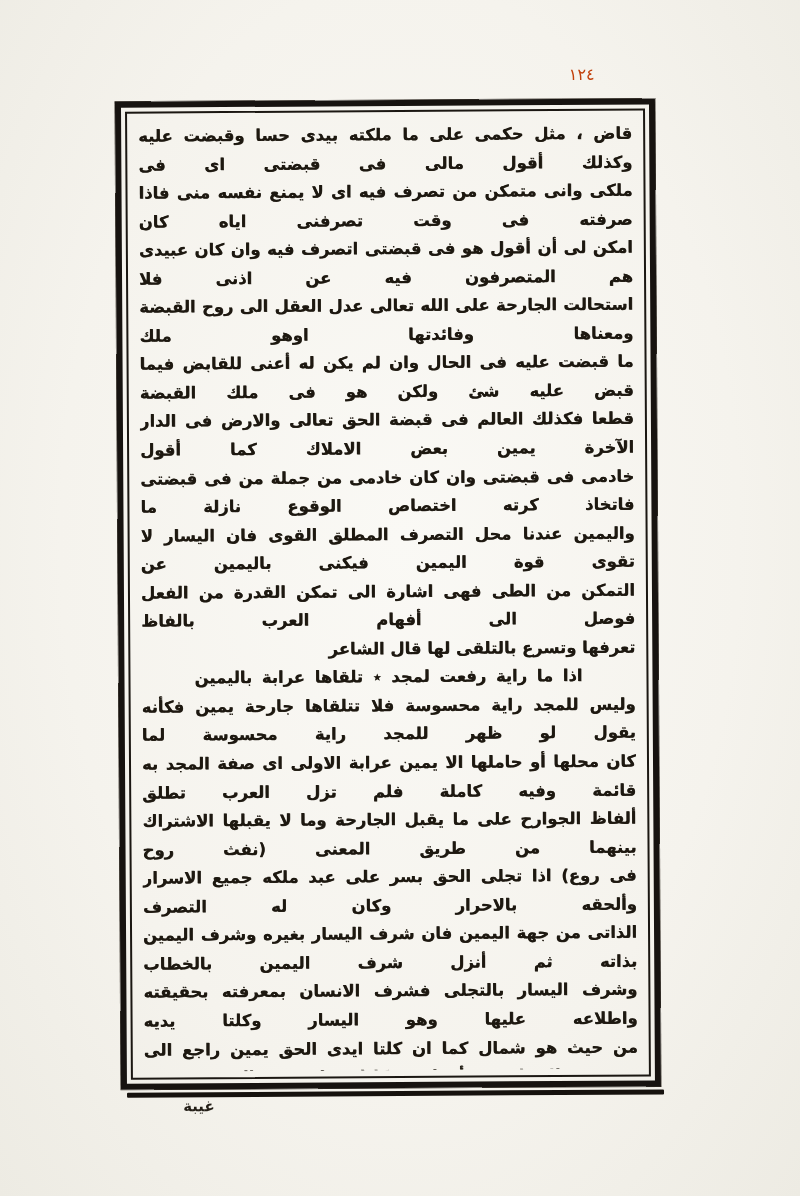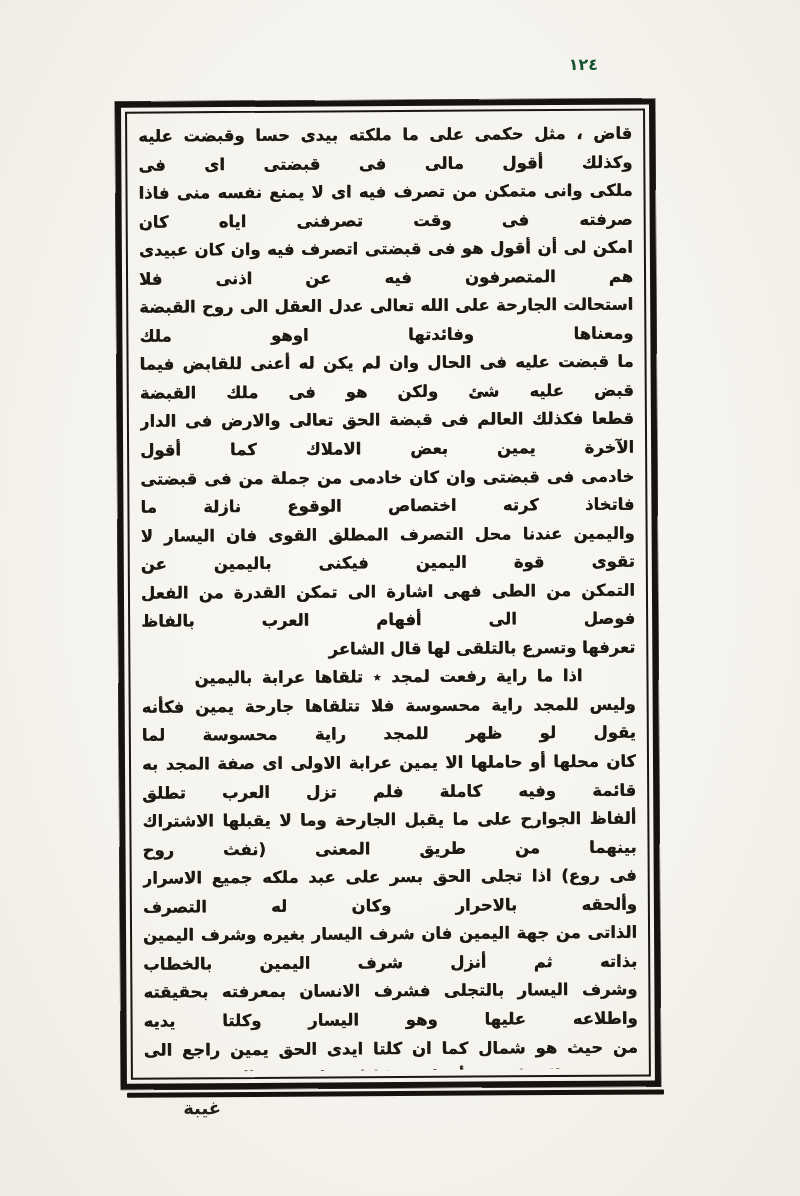--- a/index.html
+++ b/index.html
@@ -5,23 +5,23 @@
   html,body{margin:0;padding:0;}
   body{
     width:800px;height:1196px;position:relative;overflow:hidden;
     background:#f6f4ef;
     background-image:radial-gradient(ellipse at 50% 45%, #faf9f5 0%, #f5f3ed 60%, #edebe3 100%);
     font-family:"DejaVu Sans", sans-serif;
     color:#1c1813;
   }
   .scan{position:absolute;inset:0;transform:rotate(-0.35deg);transform-origin:50% 50%;}
   .page-number{
-    position:absolute;top:56px;left:572px;
-    font-size:16px;font-weight:700;letter-spacing:3px;
-    color:#14532d;
+    position:absolute;top:66px;left:572px;
+    font-size:16px;font-weight:400;letter-spacing:3px;
+    color:#c2410c;
   }
   .frame-wrap{
     position:absolute;left:118px;top:100px;width:540px;height:988px;
   }
   .frame{
     position:absolute;inset:0;border:6px solid #171310;box-sizing:border-box;
     box-shadow:0 0 0 0.5px #3a342c;
   }
   .frame-inner{
     position:absolute;left:4px;top:4px;right:4px;bottom:4px;
@@ -44,21 +44,21 @@
   .line.body{
     white-space:normal;text-align:justify;text-align-last:justify;
     text-justify:inter-word;
   }
   .line.end{white-space:normal;text-align:right;}
   .line.verse{
     white-space:normal;text-align:center;word-spacing:4px;
   }
   .catchword{
     position:absolute;left:180px;top:1096px;
-    font-size:18px;font-weight:700;color:#231e17;
+    font-size:15px;font-weight:700;color:#231e17;
     direction:rtl;
   }
 </style>
 </head>
 <body>
 
 <div class="scan">
 
   <div class="page-number">١٢٤</div>
 

